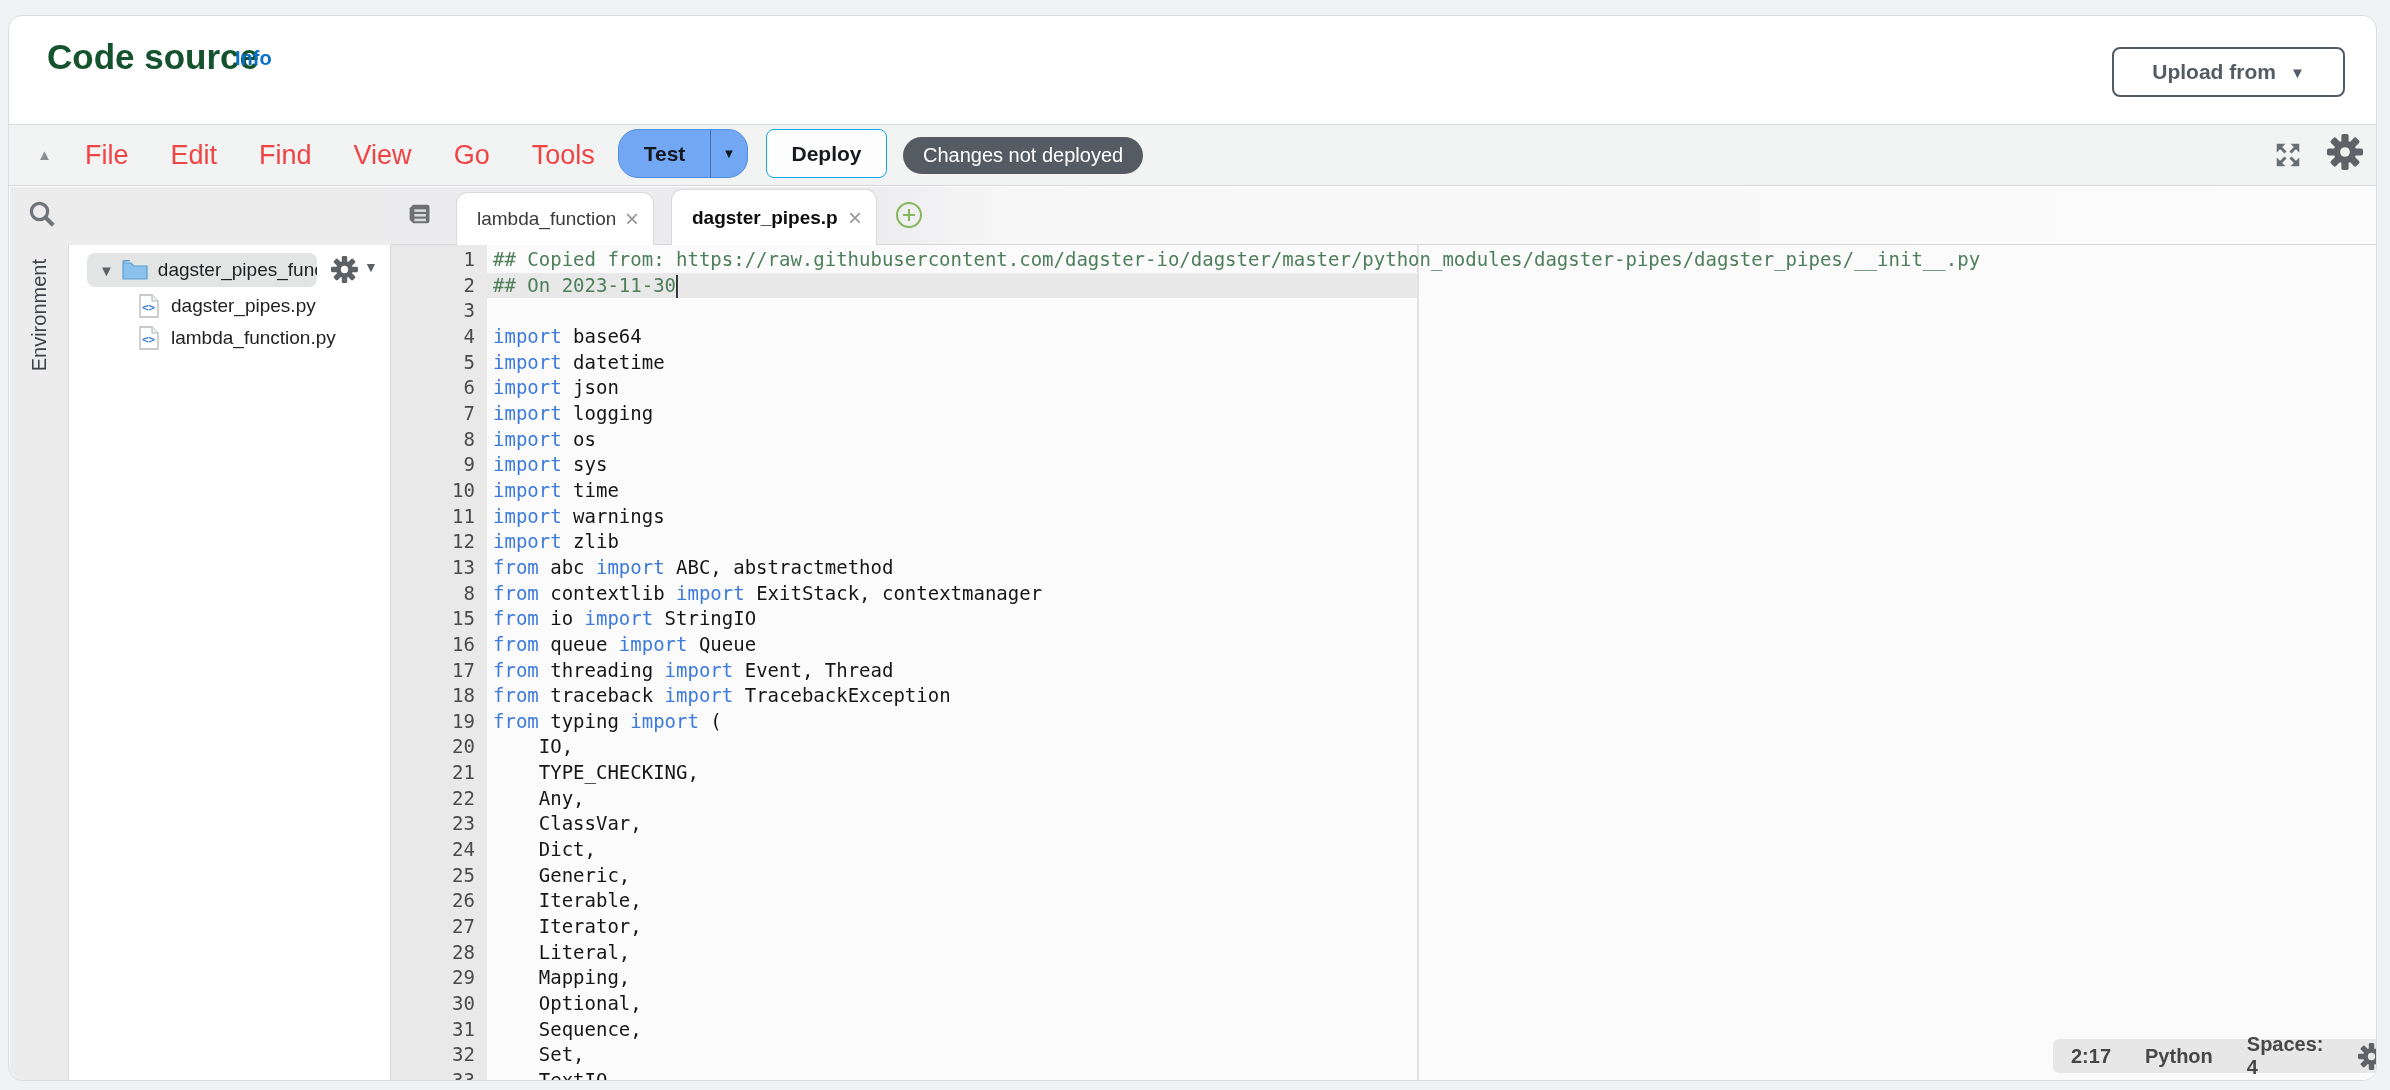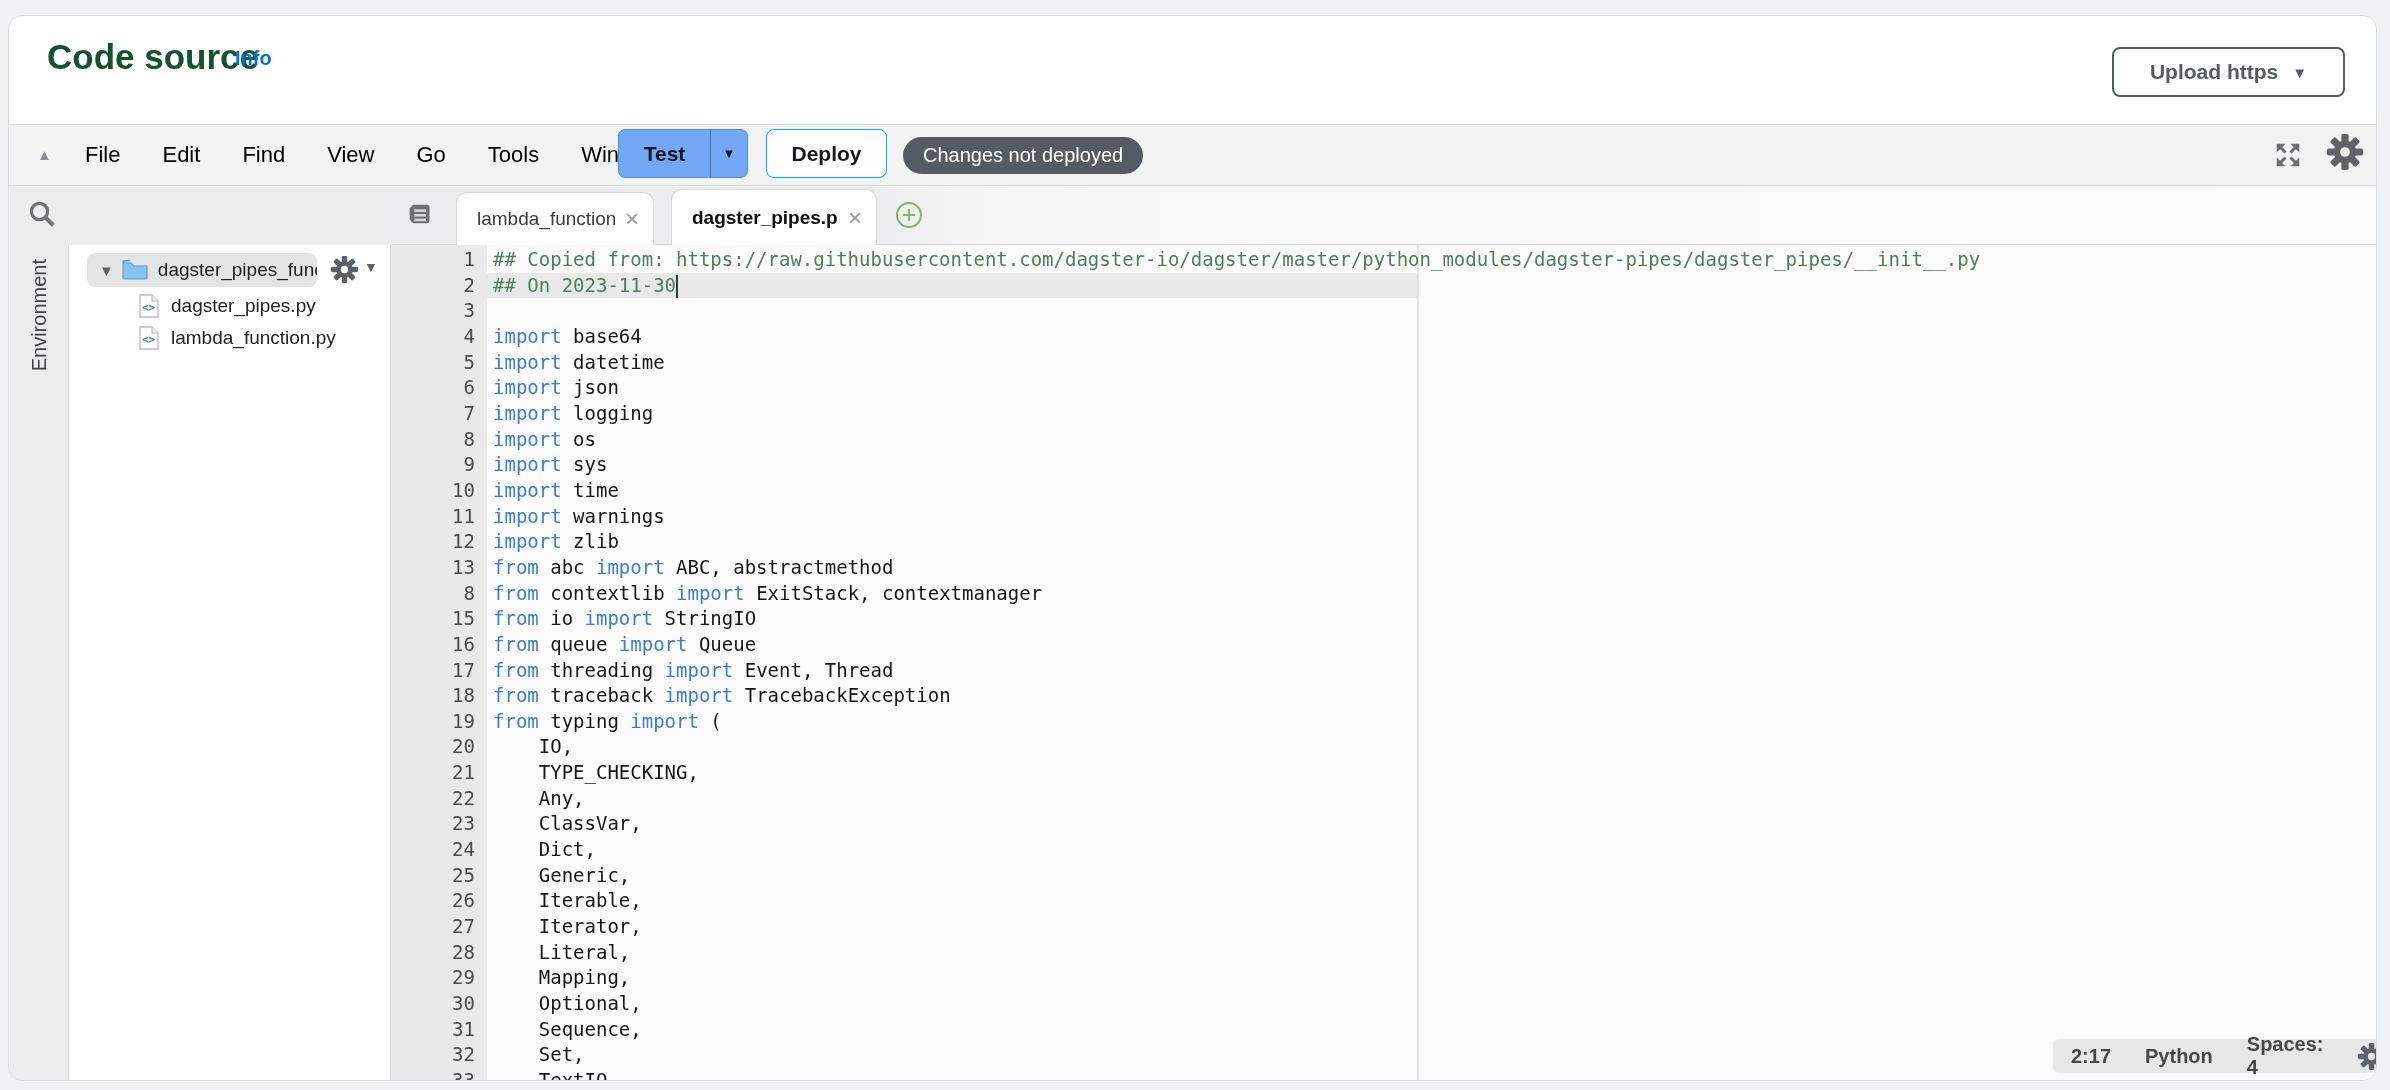--- a/index.html
+++ b/index.html
@@ -24,24 +24,24 @@
     font-size:21px;font-weight:bold;color:#545b64;cursor:pointer;
   }
   .upload-caret{font-size:15px;line-height:1;}
   
   .menubar{
     position:absolute;left:0;top:108px;width:2369px;height:62px;box-sizing:border-box;
     background:#f2f3f3;border-top:1px solid #dadcde;border-bottom:1px solid #d6d7d9;
   }
   .collapse-tri{position:absolute;left:28px;top:22px;font-size:15px;color:#8a8f94;cursor:pointer;}
   .menu-items{position:absolute;left:55px;top:0;height:60px;display:flex;align-items:center;}
-  .menu-item{padding:0 21px;font-size:22px;color:#000000;cursor:pointer;}
+  .menu-item{padding:0 21px;font-size:27px;color:#ef4444;cursor:pointer;}
   .btn-test{
     position:absolute;left:609px;top:113px;width:130px;height:49px;box-sizing:border-box;
-    background:#72a7f3;border:1px solid #4f8fe0;border-radius:7px;
+    background:#72a7f3;border:1px solid #4f8fe0;border-radius:20px;
     display:flex;align-items:stretch;overflow:hidden;cursor:pointer;
   }
   .btn-test .main{flex:1;display:flex;align-items:center;justify-content:center;
     font-size:21px;font-weight:bold;color:#14181f;border-right:1px solid rgba(20,40,80,.45);}
   .btn-test .arrow{width:36px;display:flex;align-items:center;justify-content:center;font-size:13px;color:#14181f;}
   .btn-deploy{
     position:absolute;left:757px;top:113px;width:121px;height:49px;box-sizing:border-box;
     background:#fdfdfd;border:1px solid #0ea5e9;border-radius:8px;
     display:flex;align-items:center;justify-content:center;
     font-size:21px;font-weight:bold;color:#16191f;cursor:pointer;
@@ -128,21 +128,21 @@
   .status-gear{width:27px;height:27px;cursor:pointer;}
 </style>
 </head>
 <body>
 
 <div class="card">
 
   <div class="page-title">Code source</div>
   <div class="info-link">Info</div>
   <button class="upload-btn">
-    <span>Upload https</span>
+    <span>Upload from</span>
     <span class="upload-caret">▼</span>
   </button>
 
   <div class="menubar"></div>
   <div class="collapse-tri" style="top:130px;">▲</div>
   <nav class="menu-items" style="top:109px;" id="menu-items">
       <div class="menu-item">File</div>
       <div class="menu-item">Edit</div>
       <div class="menu-item">Find</div>
       <div class="menu-item">View</div>

